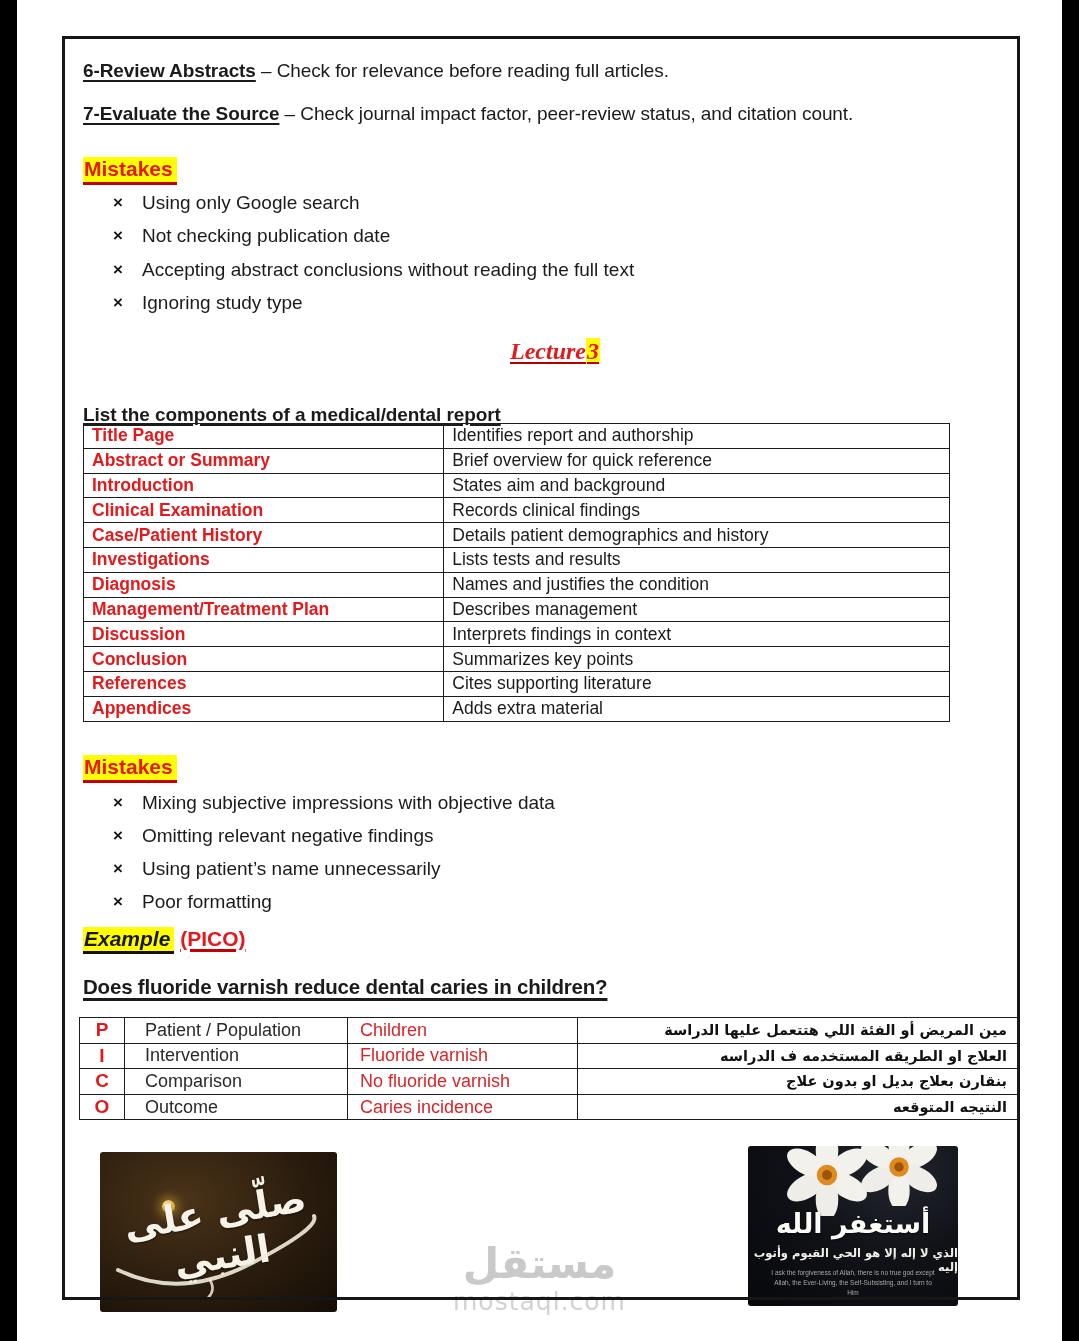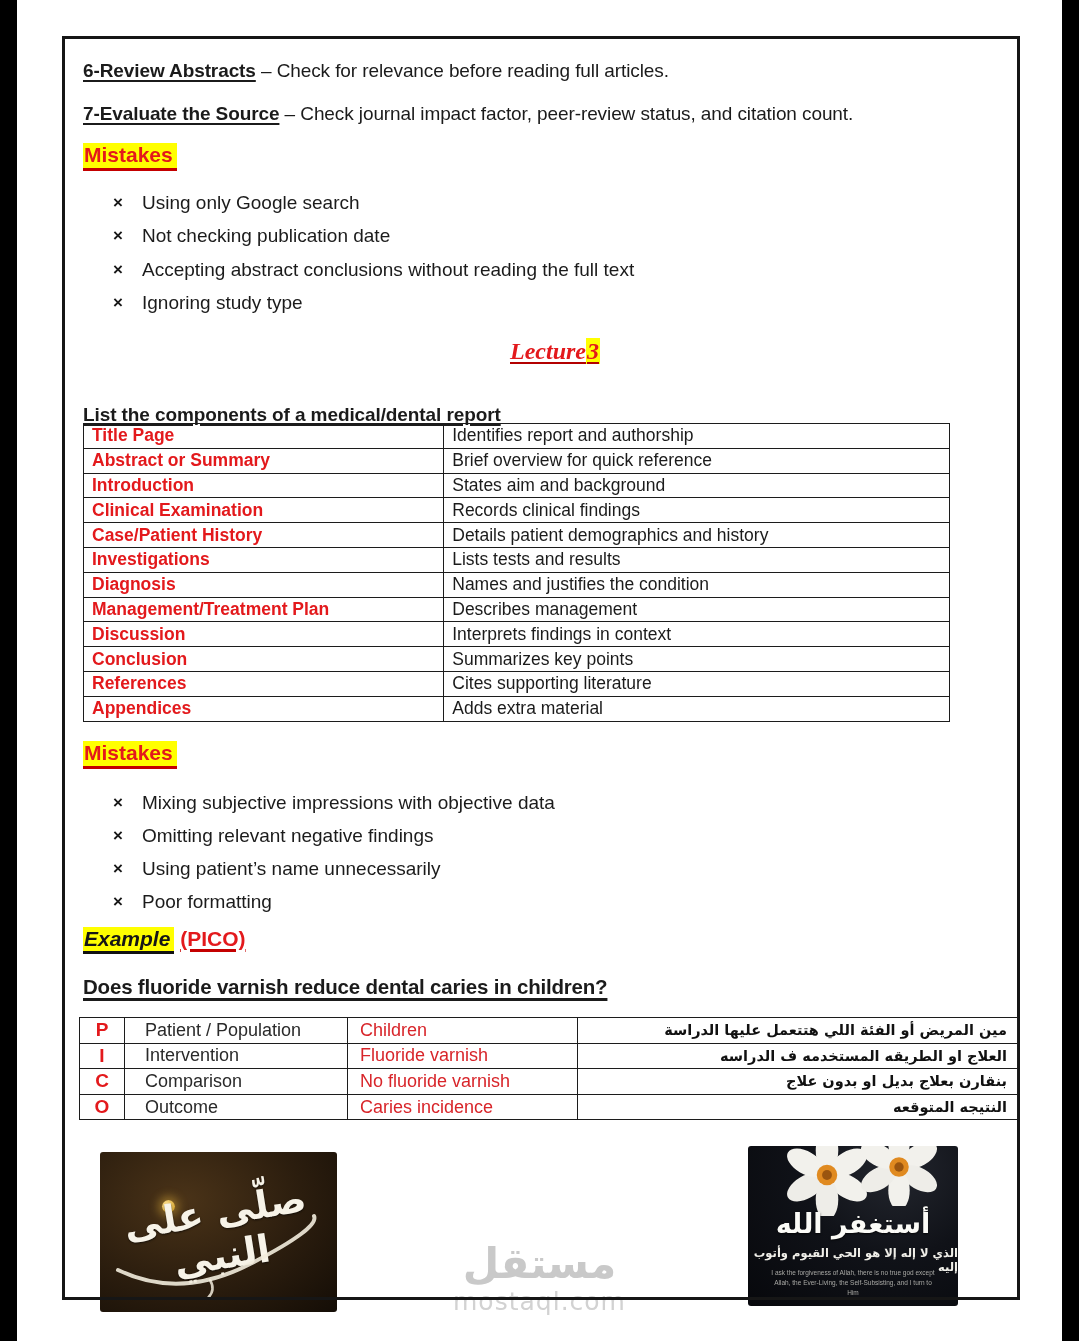--- a/index.html
+++ b/index.html
@@ -39,21 +39,21 @@
 
   
   .page { position:absolute; left:62px; top:36px; width:958px; height:1264px;
           border:3px solid #161616; z-index:2; background:transparent; }
 
   .abs { position:absolute; }
   .body-text { font-size:19px; letter-spacing:-0.1px; }
   .h-bold { font-weight:bold; text-decoration:underline; text-decoration-thickness:2px; text-underline-offset:3px; }
 
   .mistakes-heading { display:inline-block; font-size:21px; font-weight:bold; color:#e3191c;
-          background:#ffff00; padding:0 4px 1px 1px; border-bottom:3px solid #c40000; }
+          background:#ffff00; padding:0 4px 1px 1px; border-bottom:3px solid #c40000;margin-top:14px; }
 
   .bullet-list { position:absolute; left:48px; }
   .bullet-item { display:flex; align-items:center; font-size:19px; }
   .bullet-item .x-mark { width:29px; font-weight:bold; font-size:17px; color:#161616; }
   .list1 .bullet-item { height:33.5px; }
   .list2 .bullet-item { height:32.8px; }
 
   .lecture-line { left:0; width:100%; text-align:center; }
   .lecture-link { font-family:"Liberation Serif", serif; font-style:italic; font-weight:bold;
           font-size:24px; color:#e3191c; text-decoration:underline; text-decoration-color:#b30000;

